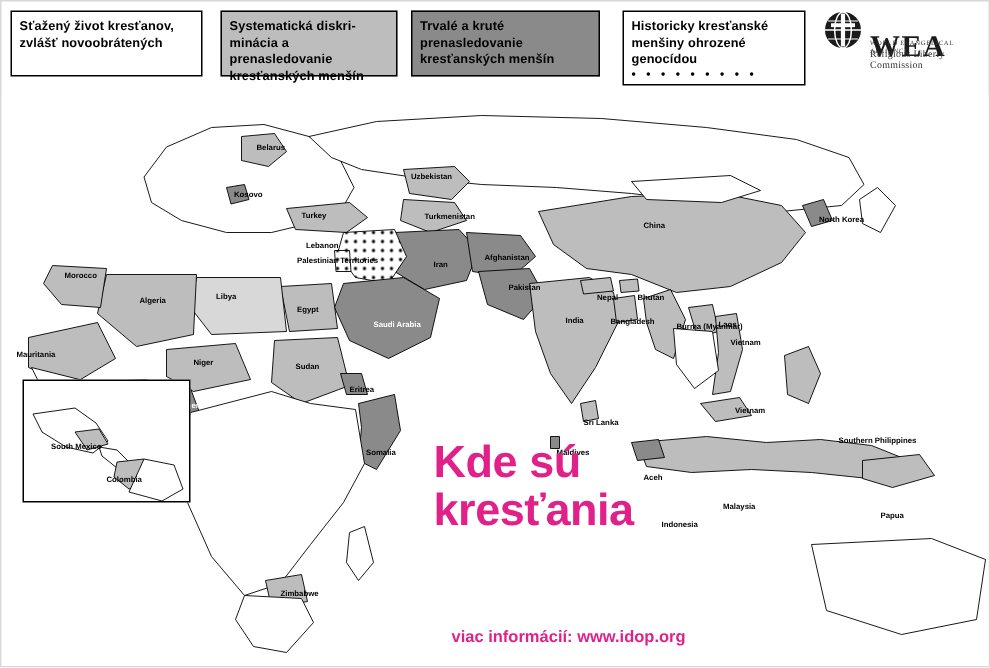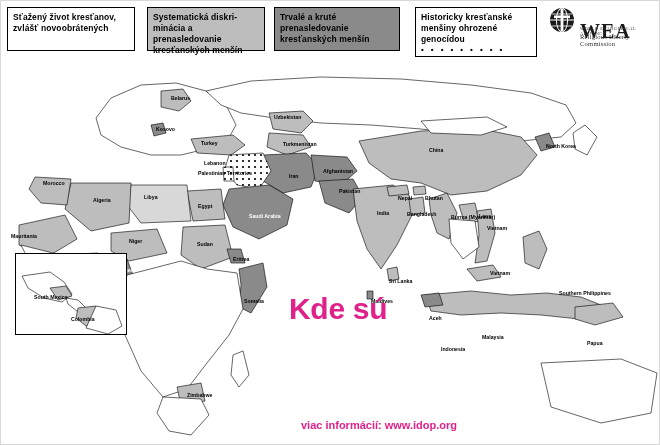--- a/index.html
+++ b/index.html
@@ -349,16 +349,17 @@
       <path fill="#ffffff" stroke="#000" stroke-width="0.6" d="M80 52 L100 56 L106 72 L92 80 L70 74 Z"></path>
       <g id="inset-labels">
           <text x="18" y="45" class="country-label">South Mexico</text>
           <text x="55" y="67" class="country-label">Colombia</text>
         </g>
     </svg>
   </div>
 
   <div class="title-block">
     <div class="title-line">Kde sú</div>
+    <div class="title-line">kresťania</div>
   </div>
   <div class="subtitle">viac informácií: www.idop.org</div>
 
 </div>
 
 </body></html>

